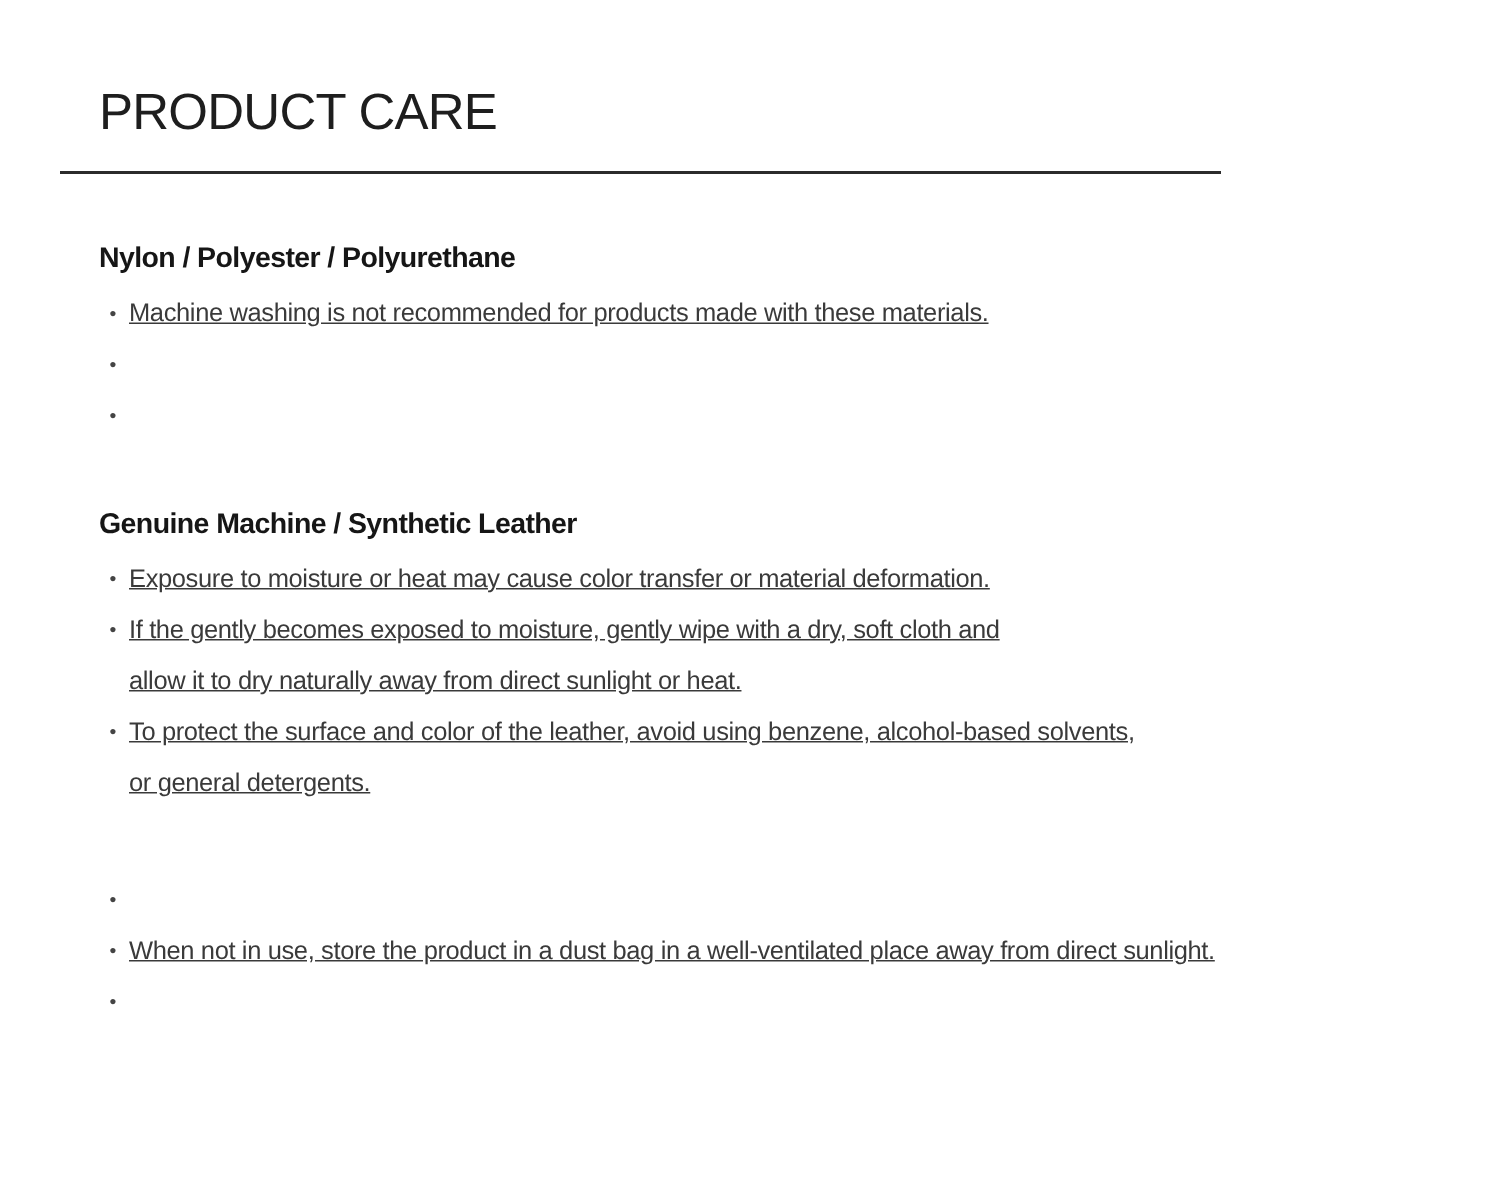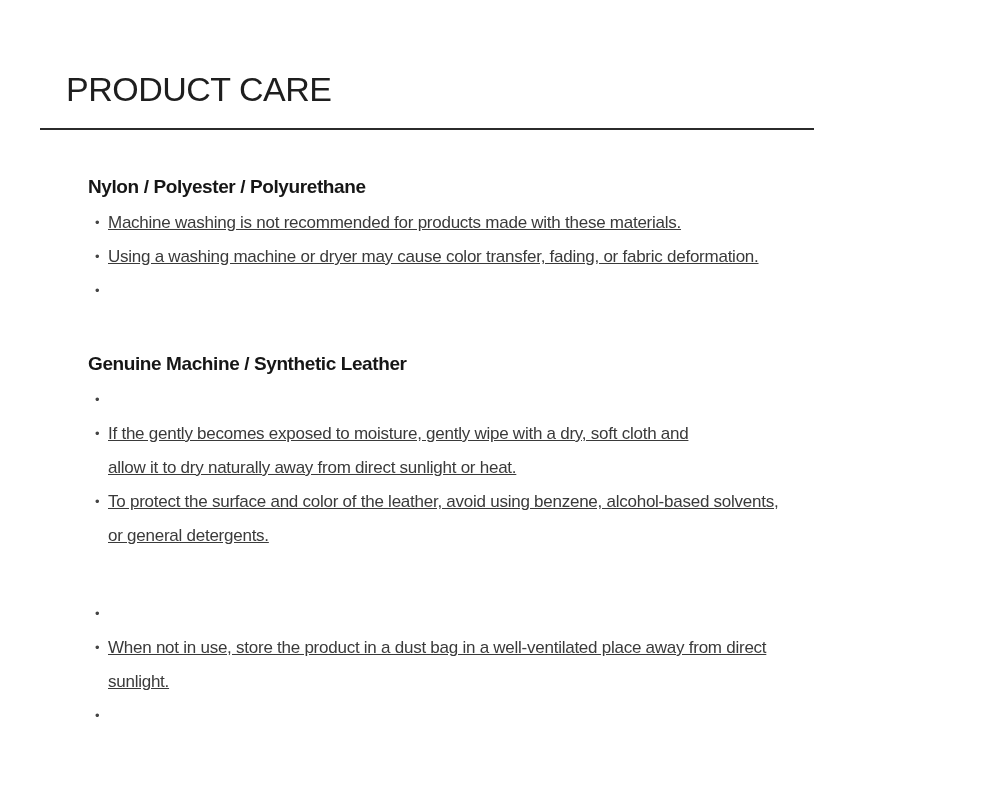--- a/index.html
+++ b/index.html
@@ -12,37 +12,37 @@
   html, body {
     width: 1000px;
     height: 790px;
     background: var(--bg-color);
     overflow: hidden;
     font-family: "Liberation Sans", "DejaVu Sans", sans-serif;
   }
   .page {
     width: 852px;
     height: 790px;
-    padding-top: 70px;
+    padding-top: 56px;
   }
   .page-title {
     margin-left: 66px;
     font-size: 34px;
     line-height: 38px;
     font-weight: 300;
     letter-spacing: -0.5px;
     color: #1e1e1e;
   }
   .rule {
     border: none;
     border-top: 2px solid var(--rule-color);
     margin: 20px 38px 0 40px;
   }
   .content {
-    margin-left: 88px;
+    margin-left: 66px;
     margin-right: 40px;
   }
   .care-section { margin-top: 44px; }
   .care-section:first-child { margin-top: 45px; }
   .section-heading {
     font-size: 19px;
     line-height: 24px;
     font-weight: 700;
     letter-spacing: -0.4px;
     color: var(--heading-color);
@@ -84,33 +84,33 @@
 
     <section class="care-section">
       <h2 class="section-heading">Nylon / Polyester / Polyurethane</h2>
       <ul class="bullet-list">
         <li class="bullet-item">
           <span class="bullet-marker">•</span>
           <span class="bullet-text">Machine washing is not recommended for products made with these materials.</span>
         </li>
         <li class="bullet-item">
           <span class="bullet-marker">•</span>
-          <span class="bullet-text">Using a washing machine or dryer may cause color transfer, fading, or fabric deformation.</span>
         </li>
         <li class="bullet-item">
           <span class="bullet-marker">•</span>
         </li>
       </ul>
     </section>
 
     <section class="care-section">
       <h2 class="section-heading">Genuine Machine / Synthetic Leather</h2>
       <ul class="bullet-list">
         <li class="bullet-item">
           <span class="bullet-marker">•</span>
+          <span class="bullet-text">Exposure to moisture or heat may cause color transfer or material deformation.</span>
         </li>
         <li class="bullet-item">
           <span class="bullet-marker">•</span>
           <span class="bullet-text">If the gently becomes exposed to moisture, gently wipe with a dry, soft cloth and
 allow it to dry naturally away from direct sunlight or heat.</span>
         </li>
         <li class="bullet-item">
           <span class="bullet-marker">•</span>
           <span class="bullet-text">To protect the surface and color of the leather, avoid using benzene, alcohol-based solvents,
 or general detergents.</span>

